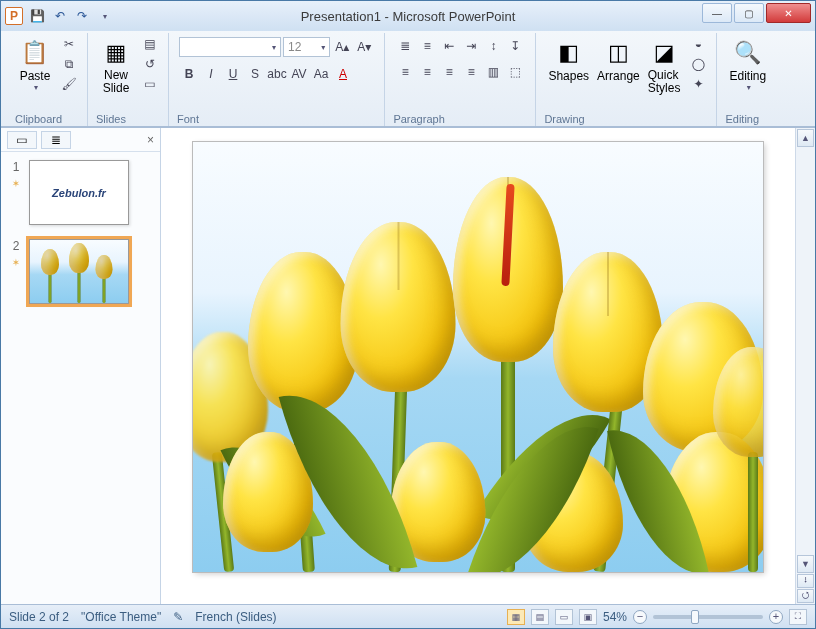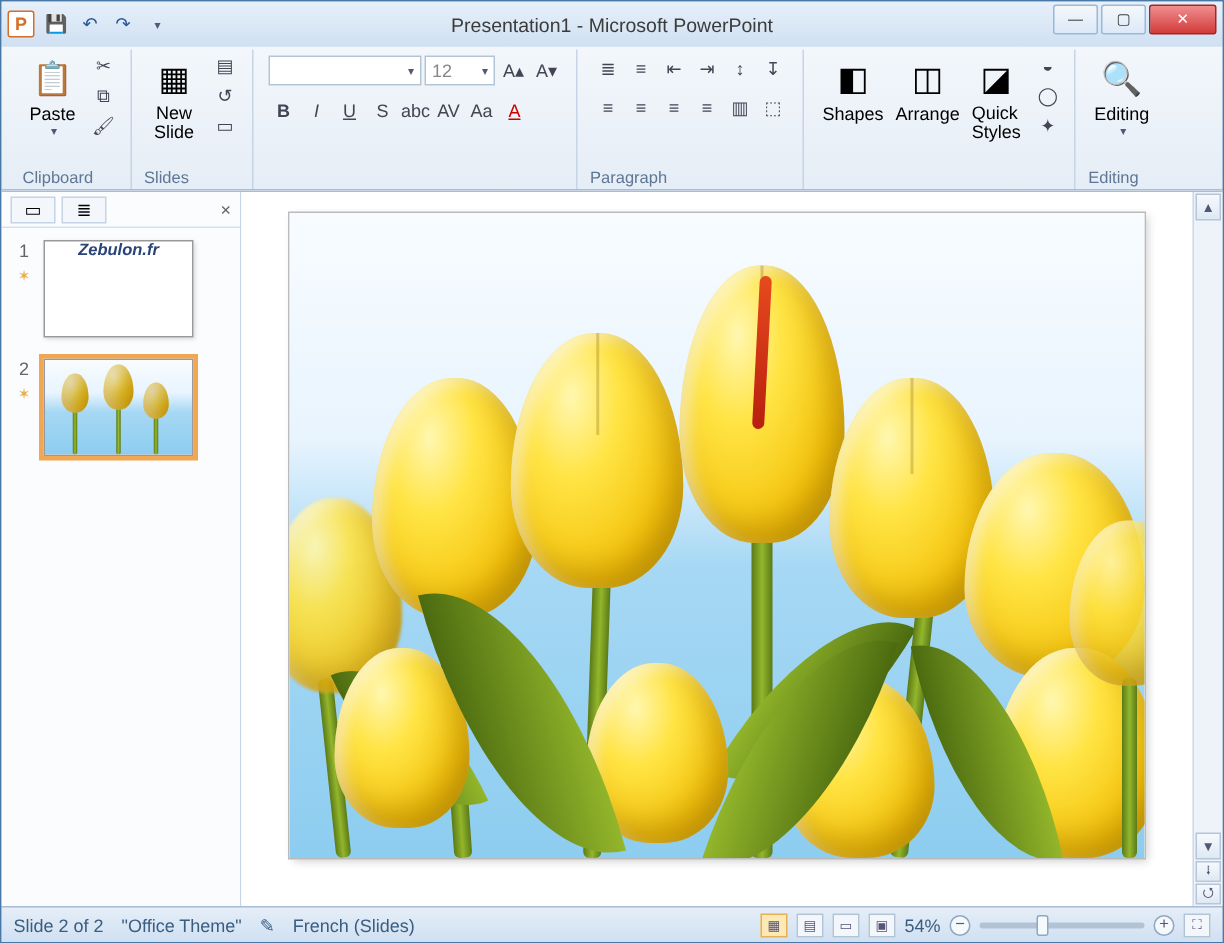--- a/index.html
+++ b/index.html
@@ -32,21 +32,21 @@
   .font-row { display:flex; align-items:center; gap:2px; padding:2px;}
   .sel { border:1px solid #b2c3d6; background:#fff; height:20px; padding:0 4px; display:flex; align-items:center; color:#888; min-width: 102px; justify-content:space-between;cursor:pointer;}
   .sel.size { min-width: 42px; gap: 18px;}
   .body-area { flex:1; display:flex; background:#fff; border-top: 1px solid #a9bdd6; overflow:hidden; }
   .thumb-pane { width: 160px; background:#fafcfe; border-right:1px solid #c5d4e6; display:flex; flex-direction:column; }
   .thumb-tabs { height: 24px; display:flex; align-items:center; padding:2px 6px; border-bottom:1px solid #d5e0ed; gap:4px;}
   .tt { width: 30px; height: 18px; border:1px solid #c5d4e6; background:#f3f7fb; cursor:pointer; display:flex;align-items:center;justify-content:center;}
   .thumbs { flex:1; padding: 8px 8px; overflow:auto; }
   .thumb { display:flex; gap:6px; margin-bottom: 14px; }
   .th-num { width:14px; color:#666; font-size:11px; display:flex;flex-direction:column;align-items:center;gap:4px;}
-  .th-img { width:100px; height:65px; border:1px solid #999; background:#fff; box-shadow:1px 1px 3px rgba(0,0,0,.15); display:flex; justify-content:center;cursor:pointer;}
+  .th-img { width:100px; height:65px; border:1px solid #999; background:#fff; box-shadow:1px 1px 3px rgba(0,0,0,.15); display:flex; align-items:center; justify-content:center;cursor:pointer;}
   .thumb.active .th-img { outline: 3px solid #f0a754; }
   .slide-area { flex:1; position:relative; background:#fff; display:flex; }
   .slide-canvas { flex:1; background:#fff; overflow:auto; display:flex; align-items:flex-start; justify-content:center; padding: 14px 0;}
   .slide { width: 570px; height: 430px; background:#fff; box-shadow: 0 0 0 1px #bbb, 2px 2px 6px rgba(0,0,0,.2); position:relative; overflow:hidden;}
   .vscroll { width: 20px; background:#eef3f9; border-left:1px solid #cdd9e8; position:relative;}
   .scroll-btn { height:18px; background:linear-gradient(#f6f9fc,#dee9f4); border:1px solid #b6c6da; margin:1px; display:flex;align-items:center;justify-content:center;color:#557;font-size:9px;cursor:pointer;}
   .scroll-track { position:absolute; top:20px; bottom:70px; left:1px; right:1px; background:#eef3f9;}
   .scroll-nav { position:absolute; bottom: 0; left:0;right:0;}
   .statusbar { height: 24px; background:linear-gradient(#e6eef8,#cfe0f2); border-top:1px solid #a9bdd6; display:flex; align-items:center; padding: 0 8px; color:#3b5d80; font-size:11px; gap: 12px; }
   .status-right { margin-left:auto; display:flex; align-items:center; gap:6px;}
@@ -151,20 +151,21 @@
             </div>
           <div class="sm">S</div>
           <div class="sm">abc</div>
           <div class="sm">AV</div>
           <div class="sm">Aa</div>
           <div class="sm" style="color:#c00;">
               <u>A</u>
             </div>
         </div>
       </div>
+      <div class="group-label">Font</div>
     </div>
 
     <div class="group" style="min-width:150px">
       <div class="group-body" style="flex-direction:column; gap:4px;">
         <div class="font-row">
           <div class="sm">≣</div>
           <div class="sm">≡</div>
           <div class="sm">⇤</div>
           <div class="sm">⇥</div>
           <div class="sm">↕</div>
@@ -196,20 +197,21 @@
           <div class="big-ico">◪</div>
           <span style="white-space:pre;text-align:left;line-height:1.1;">Quick
 Styles</span>
         </div>
         <div class="small-col">
           <div class="sm">◒</div>
           <div class="sm">◯</div>
           <div class="sm">✦</div>
         </div>
       </div>
+      <div class="group-label">Drawing</div>
     </div>
 
     <div class="group" style="border-right:none;">
       <div class="group-body">
         <div class="big-btn">
           <div class="big-ico">🔍</div>
           <span>Editing</span>
           <span class="dd">▾</span>
         </div>
       </div>

